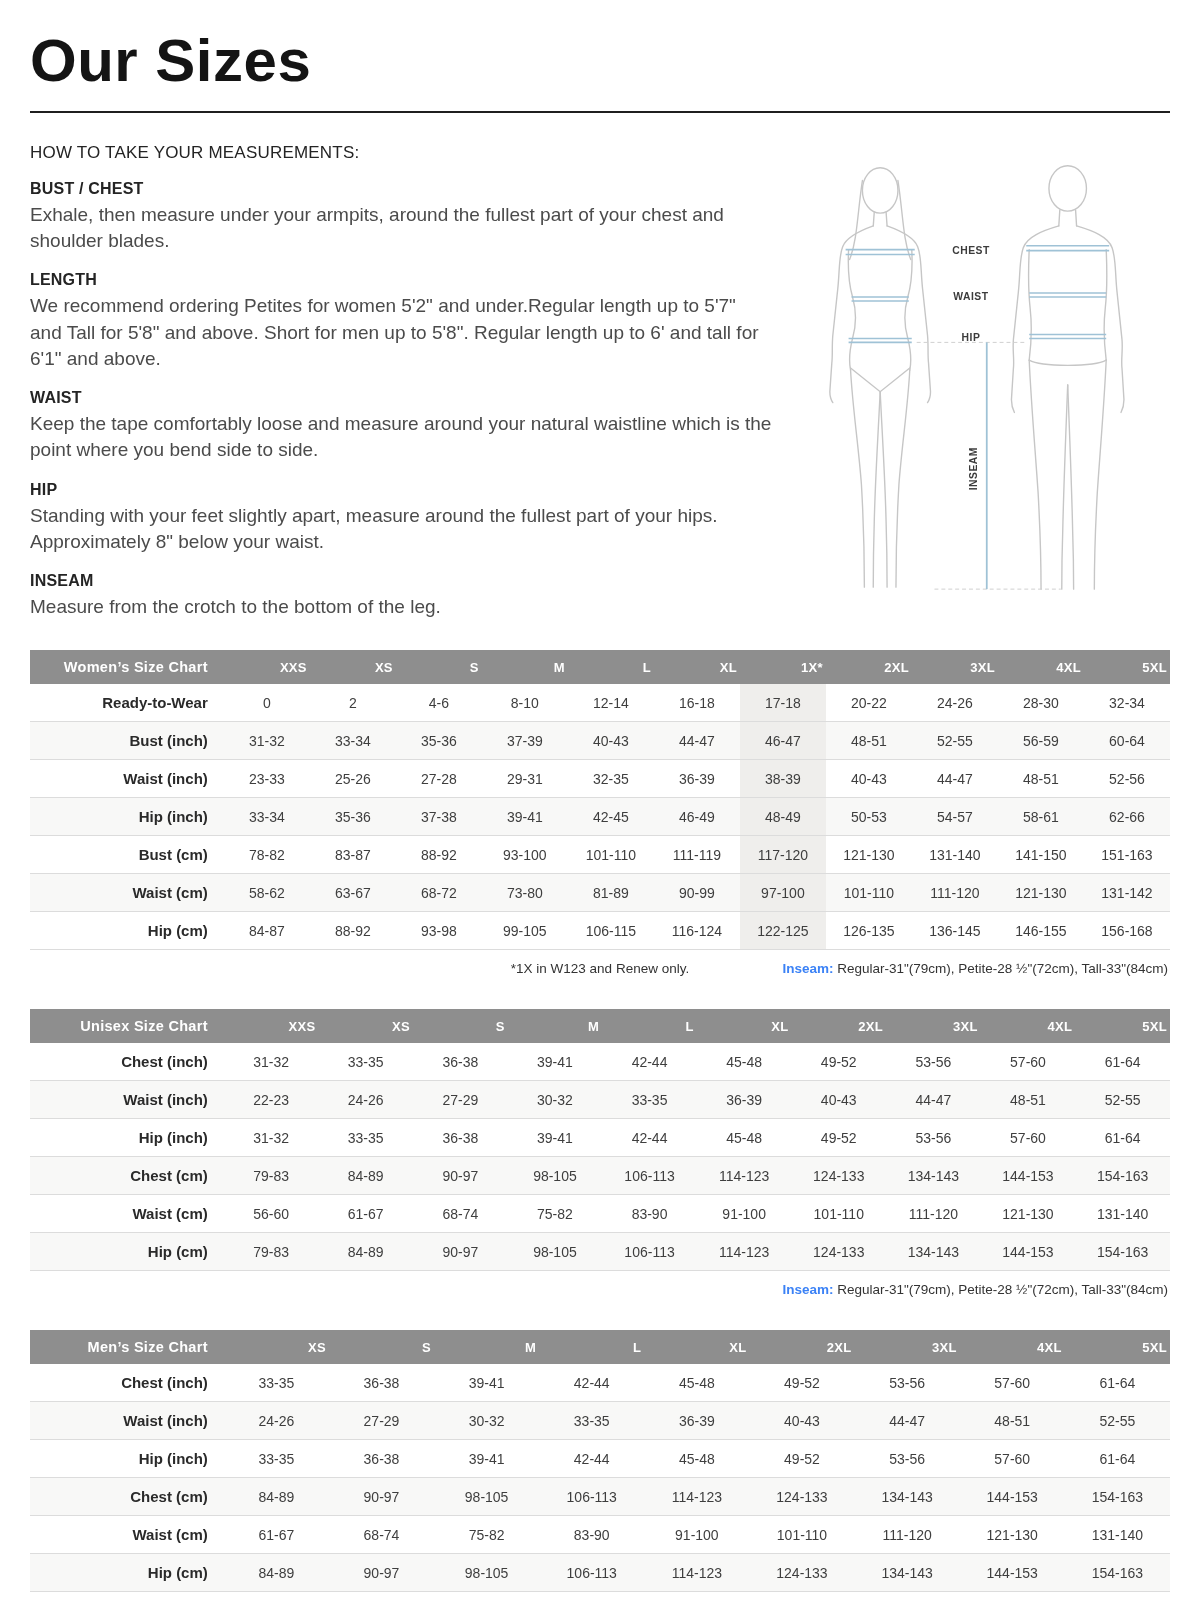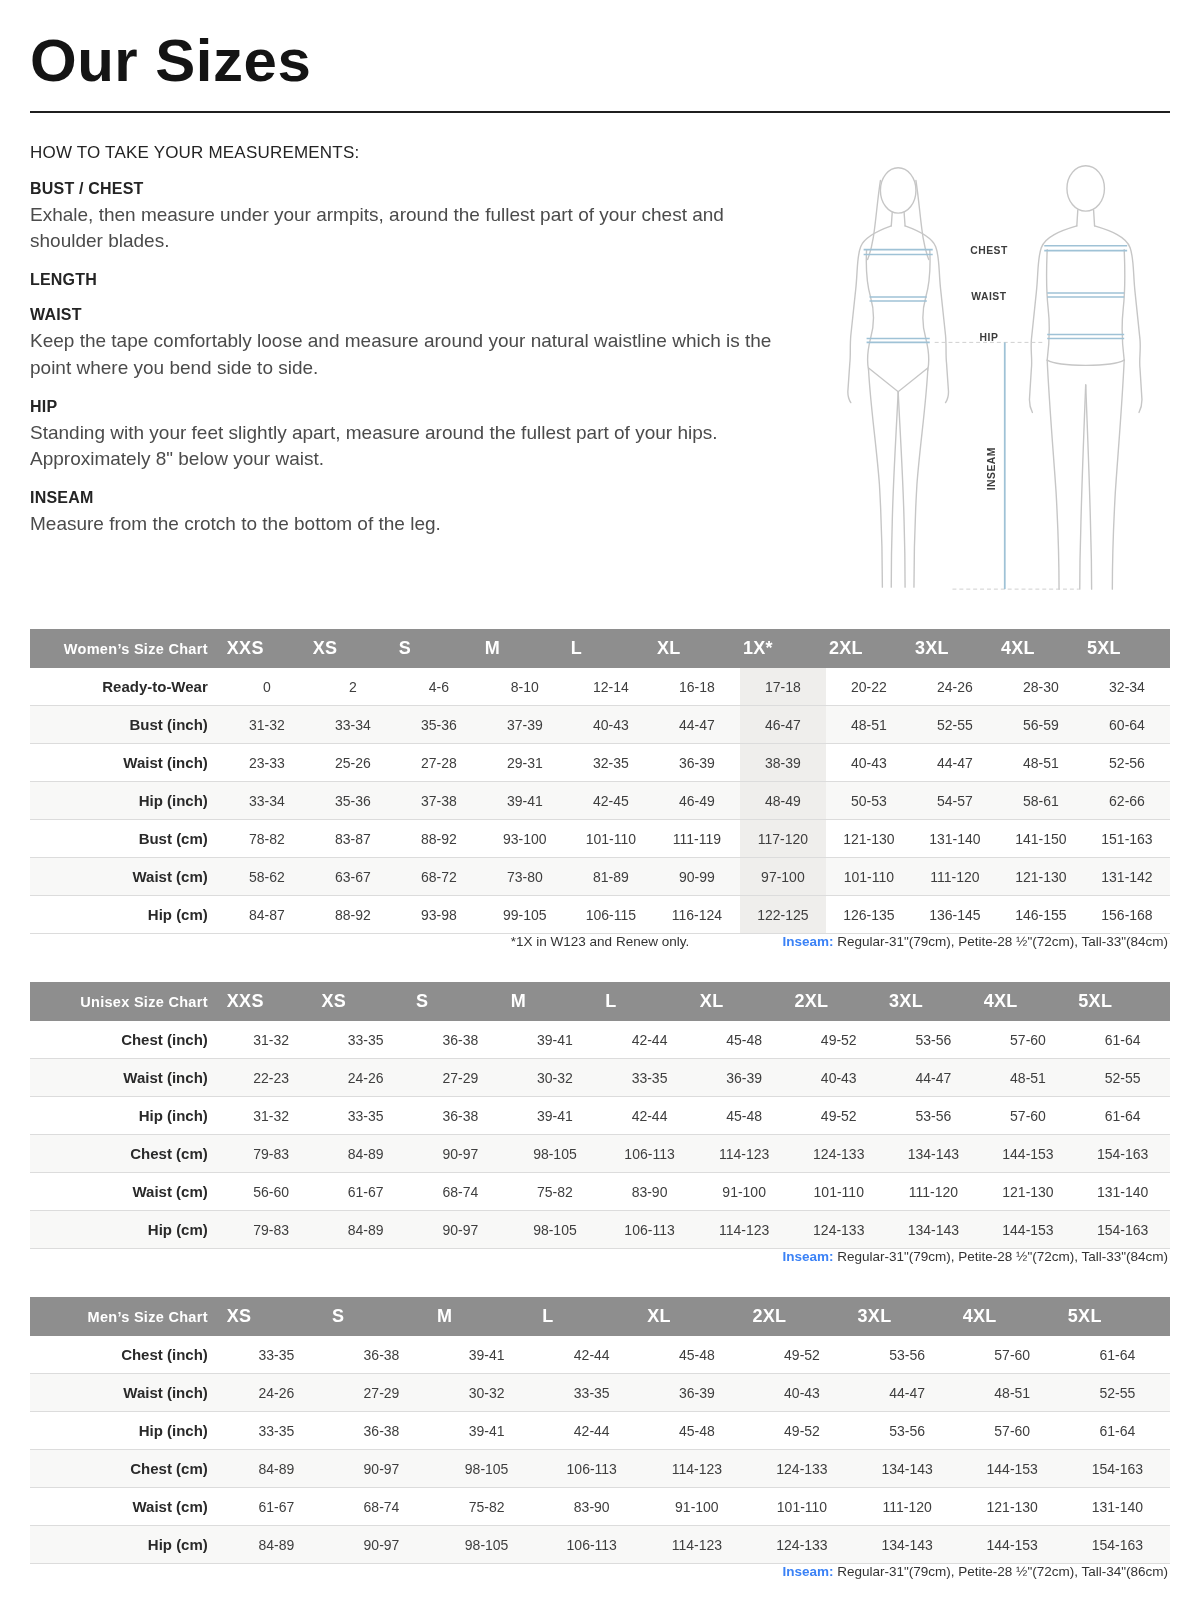--- a/index.html
+++ b/index.html
@@ -34,56 +34,57 @@
   }
   .instructions h3 {
     font-size:16px; font-weight:700; color:#242424;
     margin:17px 0 4px 0; letter-spacing:0.2px;
   }
   .instructions p {
     font-size:19px; line-height:1.38; margin:0; color:#4b4b4b;
   }
   .figures {
     flex:1 1 auto;
-    display:flex; justify-content:flex-end; align-items:flex-start;
+    display:flex; justify-content:flex-start; align-items:flex-start;
     padding-top:6px;
   }
   .figures svg text {
     font-family:"Liberation Sans", sans-serif;
     font-size:10.5px; font-weight:700; fill:#3c3c3c; letter-spacing:0.5px;
   }
 
   
   .chart-block { margin-top:30px; }
   table.size-table {
     width:100%; border-collapse:collapse; table-layout:fixed;
   }
   table.size-table th {
     background:#8e8e8e; color:#ffffff;
-    font-size:18px; font-weight:700;
-    padding:9px 3px; text-align:left;
+    font-size:13px; font-weight:700;
+    padding:9px 3px; text-align:right;
     letter-spacing:0.3px;
   }
   table.size-table th.label-col {
     width:17%; text-align:right; padding-right:16px; font-size:14.5px;
   }
   table.size-table td {
     border-bottom:1px solid #dcdcdc;
     text-align:center; font-size:14px; color:#3e3e3e;
     padding:10px 2px; background:#ffffff;
   }
   table.size-table tbody tr:nth-child(even) td { background:#f8f8f7; }
   table.size-table td.label-col {
     font-weight:700; color:#2a2a2a; text-align:right;
     padding-right:16px; font-size:15px;
   }
   table.size-table tbody tr td.hl { background:#efeeec; }
 
   .footnotes {
     position:relative;
+    margin-top:11px;
     min-height:18px;
     font-size:13.5px;
     color:#333333;
   }
   .note-star {
     position:absolute; left:0; right:0; text-align:center;
   }
   .note-inseam { position:absolute; right:2px; top:0; white-space:nowrap; }
   .note-inseam b { color:#3b82f6; }
 </style>
@@ -96,20 +97,21 @@
   <hr class="title-rule">
 
   <div class="top-section">
     <div class="instructions">
       <h2>HOW TO TAKE YOUR MEASUREMENTS:</h2>
 
       <h3>BUST / CHEST</h3>
       <p>Exhale, then measure under your armpits, around the fullest part of your chest and shoulder blades.</p>
 
       <h3>LENGTH</h3>
+      <p>We recommend ordering Petites for women 5'2" and under.Regular length up to 5'7" and Tall for 5'8" and above. Short for men up to 5'8". Regular length up to 6' and tall for 6'1" and above.</p>
 
       <h3>WAIST</h3>
       <p>Keep the tape comfortably loose and measure around your natural waistline which is the point where you bend side to side.</p>
 
       <h3>HIP</h3>
       <p>Standing with your feet slightly apart, measure around the fullest part of your hips. Approximately 8" below your waist.</p>
 
       <h3>INSEAM</h3>
       <p>Measure from the crotch to the bottom of the leg.</p>
     </div>

